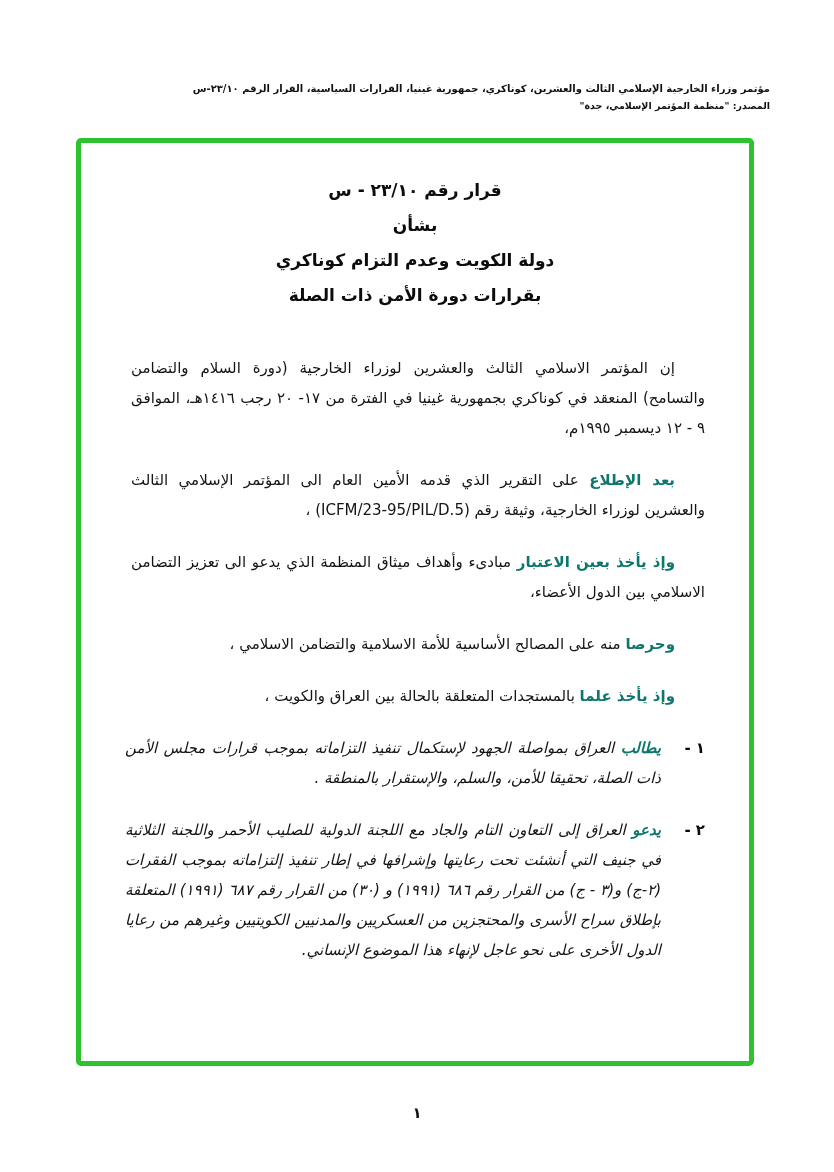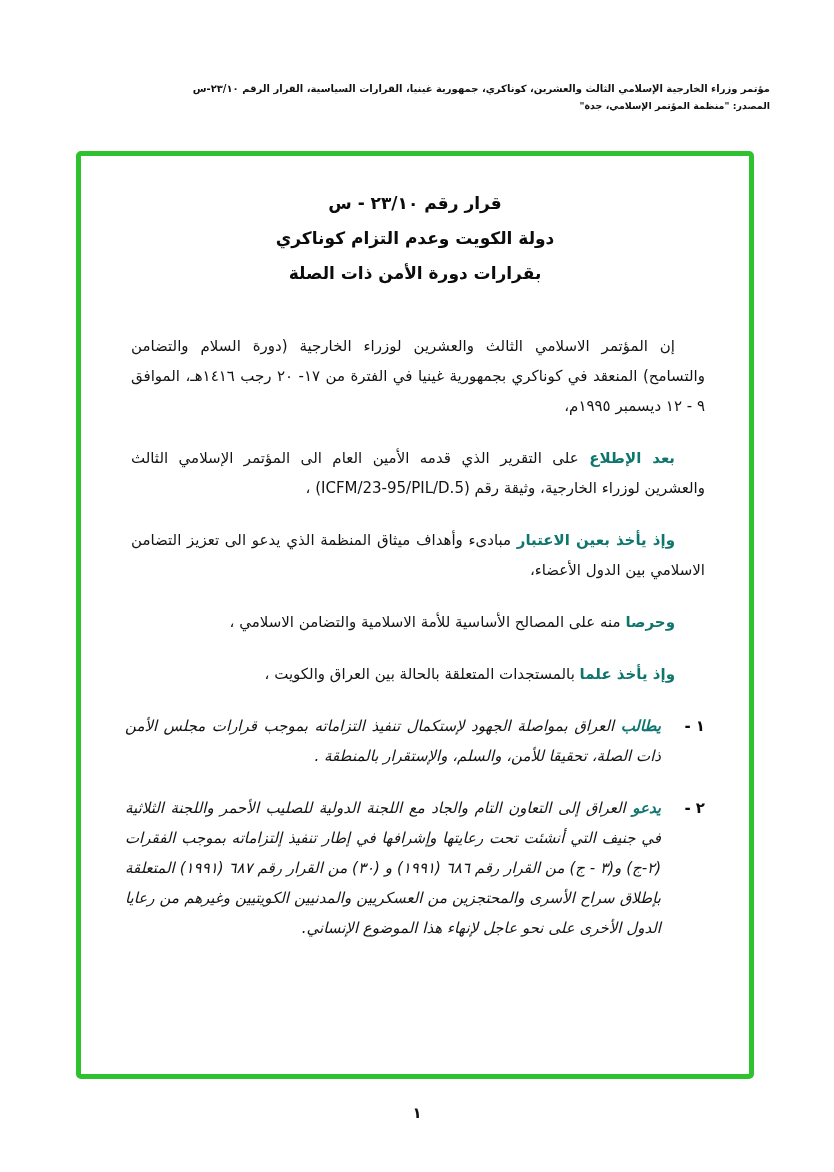--- a/index.html
+++ b/index.html
@@ -22,21 +22,21 @@
     font-size:10px;
     font-weight:700;
     line-height:17px;
     color:#111;
   }
   .doc-header .src { font-size:9.5px; }
 
   
   .green-box {
     position:absolute;
-    top:151px; left:76px;
+    top:138px; left:76px;
     width:678px; height:928px;
     border:5px solid #2fc22f;
     border-radius:5px;
     overflow:hidden;
     background:#fff;
   }
   .content {
     direction:rtl;
     padding:30px 44px 0 44px;
   }
@@ -100,20 +100,21 @@
   <div class="doc-header">
     <div class="cit">مؤتمر وزراء الخارجية الإسلامي الثالث والعشرين، كوناكري، جمهورية غينيا، القرارات السياسية، القرار الرقم ٢٣/١٠-س</div>
     <div class="src">المصدر:  "منظمة المؤتمر الإسلامي، جدة"</div>
   </div>
 
   <div class="green-box">
     <div class="content">
 
       <div class="title-block">
         <div class="title-line">قرار رقم ٢٣/١٠ - س</div>
+        <div class="title-line">بشأن</div>
         <div class="title-line">دولة الكويت وعدم التزام كوناكري</div>
         <div class="title-line">بقرارات دورة الأمن ذات الصلة</div>
       </div>
 
       <p class="para"><span>إن المؤتمر الاسلامي الثالث والعشرين لوزراء الخارجية (دورة السلام والتضامن والتسامح) المنعقد في كوناكري بجمهورية غينيا في الفترة من ١٧- ٢٠ رجب ١٤١٦هـ، الموافق ٩ - ١٢ ديسمبر ١٩٩٥م،</span></p>
 
       <p class="para"><b class="lead">بعد الإطلاع</b> <span>على التقرير الذي قدمه الأمين العام الى المؤتمر الإسلامي الثالث والعشرين لوزراء الخارجية، وثيقة رقم (ICFM/23-95/PIL/D.5) ،</span></p>
 
       <p class="para"><b class="lead">وإذ يأخذ بعين الاعتبار</b> <span>مبادىء وأهداف ميثاق المنظمة الذي يدعو الى تعزيز التضامن الاسلامي بين الدول الأعضاء،</span></p>
 

